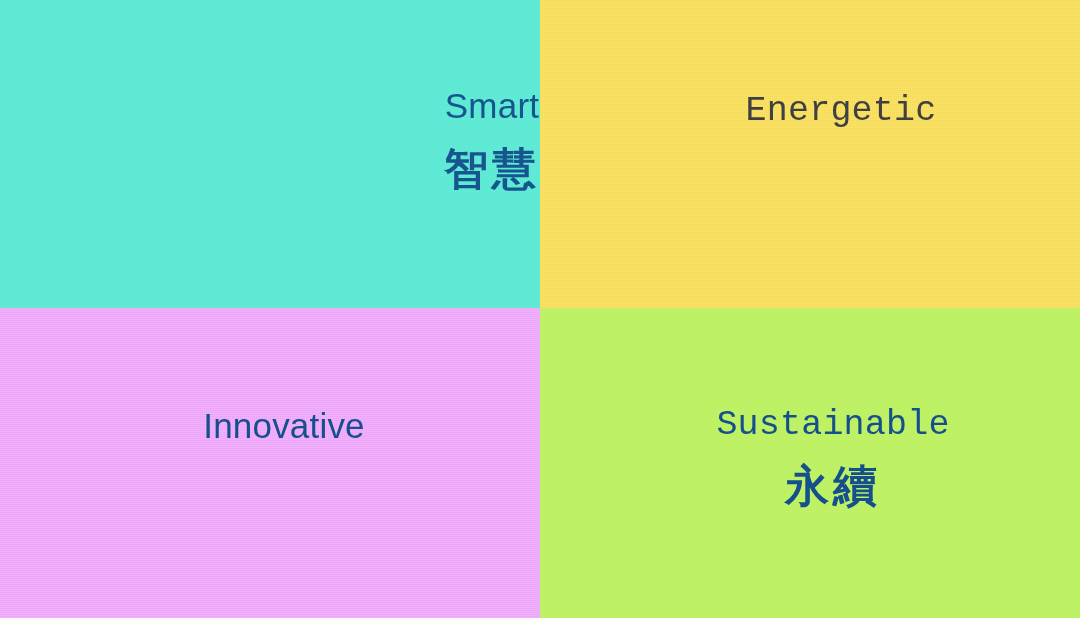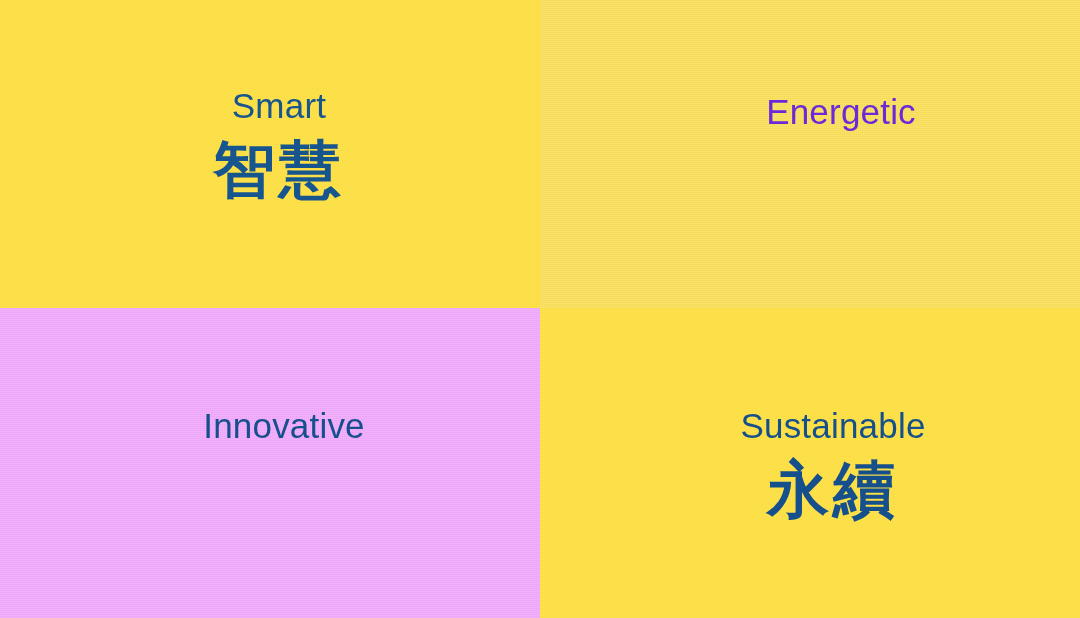--- a/index.html
+++ b/index.html
@@ -50,62 +50,62 @@
     text-align: center;
     line-height: 1;
   }
   .en {
     font-size: 35px;
     font-weight: 400;
     letter-spacing: 0.2px;
     white-space: nowrap;
   }
   .zh {
-    font-size: 62px;
+    font-size: 44px;
     font-weight: 700;
     letter-spacing: 4px;
-    margin-top: 16px;
+    margin-top: 24px;
     white-space: nowrap;
   }
 
   
   .cell-smart .block       { margin-top: 88px;  margin-left: 18px; }
   .cell-energetic .block   { margin-top: 94px;  margin-left: 62px; }
   .cell-innovative .block  { margin-top: 100px; margin-left: 28px; }
   .cell-sustainable .block { margin-top: 100px; margin-left: 46px; }
 </style>
 </head>
 <body>
 
 <div id="stage">
   <div class="grid">
 
-    <div class="cell cell-smart flat" style="background-color: #fde047; color: rgb(23, 85, 143);">
+    <div class="cell cell-smart flat" style="background-color: #5eead4; color: rgb(23, 85, 143); align-items: flex-end;">
       <div class="texture"></div>
       <div class="block">
         <div class="en">Smart</div>
         <div class="zh">智慧</div>
       </div>
     </div>
 
-    <div class="cell cell-energetic" style="background-color: rgb(250, 224, 95); color: #6d28d9;">
+    <div class="cell cell-energetic" style="background-color: rgb(250, 224, 95); color: #404040; font-family: Liberation Mono, monospace;">
       <div class="texture"></div>
       <div class="block">
         <div class="en">Energetic</div>
       </div>
     </div>
 
     <div class="cell cell-innovative" style="background-color: #f0abfc; color: rgb(21, 80, 140);">
       <div class="texture"></div>
       <div class="block">
         <div class="en">Innovative</div>
       </div>
     </div>
 
-    <div class="cell cell-sustainable flat" style="background-color: #fde047; color: rgb(21, 80, 140);">
+    <div class="cell cell-sustainable flat" style="background-color: #bef264; color: rgb(21, 80, 140); font-family: Liberation Mono, monospace;">
       <div class="texture"></div>
       <div class="block">
         <div class="en">Sustainable</div>
         <div class="zh">永續</div>
       </div>
     </div>
 
   </div>
 </div>
 

